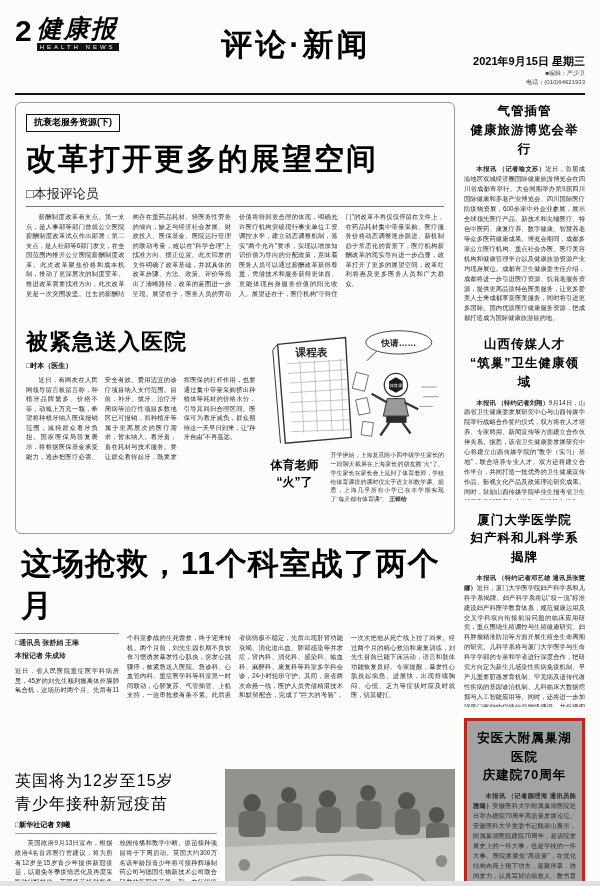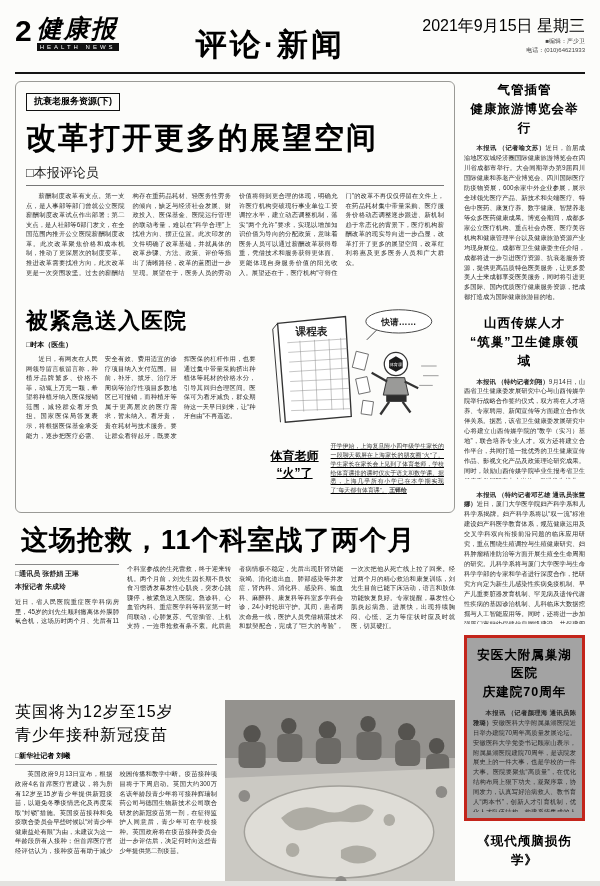--- a/index.html
+++ b/index.html
@@ -11,21 +11,21 @@
   .header { display:flex; justify-content:space-between; align-items:flex-start; padding:16px 15px 4px; }
   .logo { display:flex; gap:5px; align-items:flex-start; }
   .page-num { font-size:30px; font-weight:900; line-height:1; }
   .logo-stack { display:flex; flex-direction:column; }
   .logo-cn { font-family:"DejaVu Serif", serif; font-weight:bold; font-style:italic; font-size:25px; line-height:1; letter-spacing:2px; }
   .logo-en { background:#111; color:#fff; font-size:6px; letter-spacing:3px; text-align:center; padding:1px 3px; margin-top:2px; }
   .section-title { font-size:31px; letter-spacing:3px; margin-top:8px; }
   .st-light { font-weight:600; }
   .st-bold { font-weight:900; }
   .dateblock { text-align:right; }
-  .date { font-size:16px; font-weight:400; }
+  .date { font-size:11px; font-weight:700;margin-top:38px; }
   .hdr-small { font-size:6px; color:#444; line-height:1.5; }
   .header-rule { border-top:2.5px solid #151515; margin:2px 15px 0; }
 
   
   .main { display:flex; gap:9px; padding:7px 15px 0; }
   .left-col { width:440px; flex:none; }
   .right-col { flex:1; min-width:0; }
 
   
   .commentary-box { border:1px solid #9a9a96; border-radius:6px; padding:8px 10px 6px; }
@@ -37,28 +37,28 @@
 
   
   .dental { margin-top:7px; }
   .dental-row { display:flex; gap:8px; }
   .dental-left { width:56%; }
   .d-headline { font-size:22px; font-weight:900; letter-spacing:1px; margin-bottom:4px; }
   .d-byline { font-size:7px; font-weight:bold; margin-bottom:4px; }
   .d-body { column-count:3; column-gap:7px; height:152px; }
   .dental-right { width:44%; display:flex; flex-direction:column; }
   .cartoon { width:100%; height:120px; }
-  .caption-row { display:flex; gap:5px; margin-top:16px; align-items:flex-start;text-decoration:underline; }
+  .caption-row { display:flex; gap:5px; margin-top:4px; align-items:flex-start; }
   .cap-title { width:62px; flex:none; font-size:12px; font-weight:900; text-align:center; line-height:1.4; padding-top:6px; }
   .cap-text { font-size:5.9px; line-height:1.5; text-align:justify; color:#333; }
   .artist { font-weight:bold; white-space:nowrap; }
 
   
   .rescue { margin-top:9px; }
-  .r-headline-big { font-size:27px; font-weight:900; letter-spacing:1px; padding-left:6px; }
+  .r-headline-big { font-size:31px; font-weight:900; letter-spacing:1px; padding-left:6px; }
   .rescue-body { column-count:4; column-gap:8px; height:128px; margin-top:6px; }
   .rescue-byline { text-indent:0; font-size:7px; font-weight:bold; margin-bottom:4px; line-height:1.8; border-top:1px solid #888; padding-top:3px; }
 
   
   .bottom-row { display:flex; gap:8px; margin-top:8px; }
   .uk { width:202px; flex:none; }
   .uk-headline { font-size:16px; font-weight:400; text-align:left; line-height:1.45; letter-spacing:1px; }
   .uk-byline { font-size:7px; font-weight:bold; margin:5px 0 4px; border-bottom:1px solid #999; padding-bottom:3px; }
   .uk-body { column-count:2; column-gap:7px; height:158px; }
   .photo-block { flex:1; min-width:0; }
@@ -274,20 +274,24 @@
           <div>山西传媒人才</div>
           <div>“筑巢”卫生健康领域</div>
         </div>
         <div class="r-body h102">
           <span class="lead">本报讯</span>
           <span class="lead">（特约记者刘翔）</span><span>9月14日，山西省卫生健康委发展研究中心与山西传媒学院举行战略合作签约仪式，双方将在人才培养、专家聘用、新闻宣传等方面建立合作伙伴关系。据悉，该省卫生健康委发展研究中心将建立山西传媒学院的“教学（实习）基地”，联合培养专业人才。双方还将建立合作平台，共同打造一批优秀的卫生健康宣传作品、影视文化产品及政策理论研究成果。同时，鼓励山西传媒学院毕业生报考省卫生健康委发展研究中心岗位，促进学生就业。</span>
         </div>
       </div>
 
       <div class="r-art">
+        <div class="r-head">
+          <div>厦门大学医学院</div>
+          <div>妇产科和儿科学系揭牌</div>
+        </div>
         <div class="r-body h134">
           <span class="lead">本报讯</span>
           <span class="lead">（特约记者邓艺雄 通讯员张慧娜）</span><span>近日，厦门大学医学院妇产科学系和儿科学系揭牌。妇产科学系将以“双一流”标准建设妇产科医学教育体系，规范健康运用及交叉学科双向衔接前沿问题的临床应用研究，重点围绕生殖调控与生殖健康研究、妇科肿瘤精准防治等方面开展生殖全生命周期的研究。儿科学系将与厦门大学医学与生命科学学部的专家和学者进行深度合作，把研究方向定为新生儿感染性疾病免疫机制、早产儿重要脏器发育机制、罕见病及遗传代谢性疾病的基因诊治机制、儿科临床大数据挖掘与人工智能应用等。同时，还将进一步加强厦门市妇幼保健信息网络建设，共促建闽西南儿童医疗高地，惠及百姓。</span>
         </div>
       </div>
 
       <div class="redbox">
         <div class="r-head">
           <div>安医大附属巢湖医院</div>
           <div>庆建院70周年</div>

